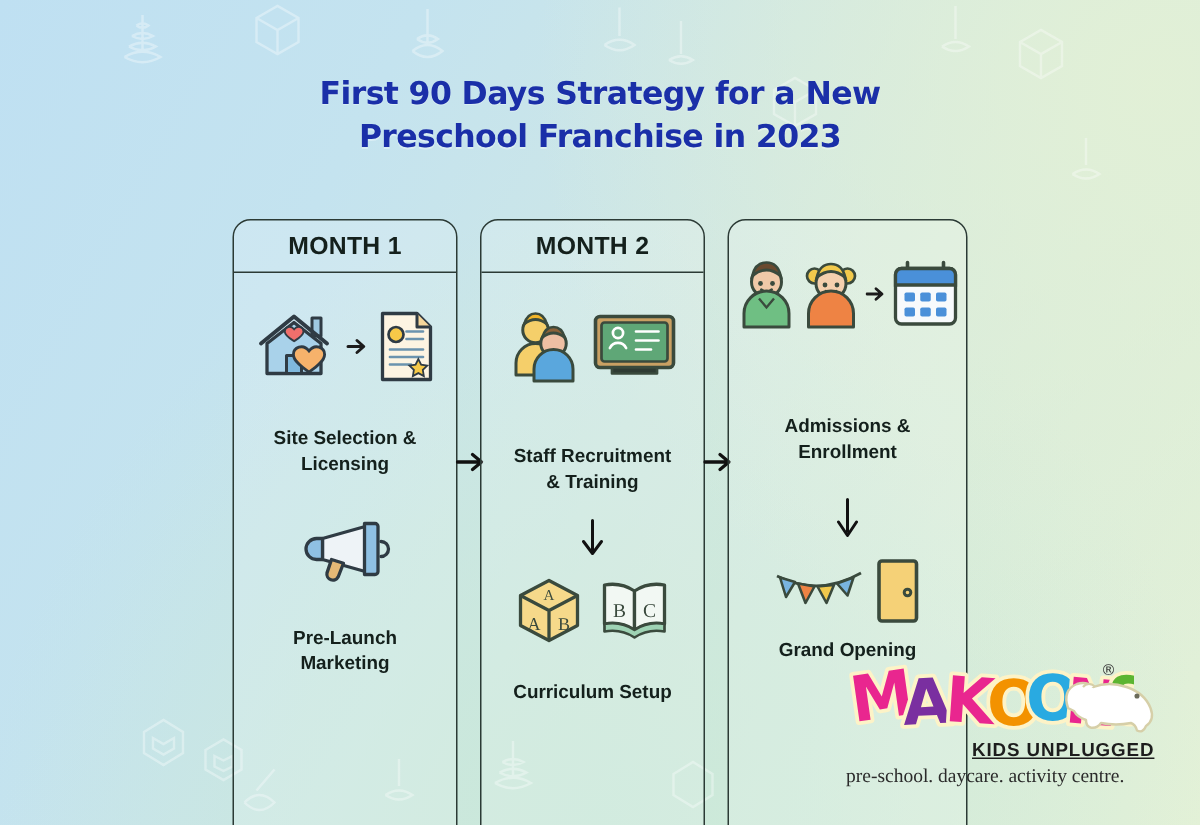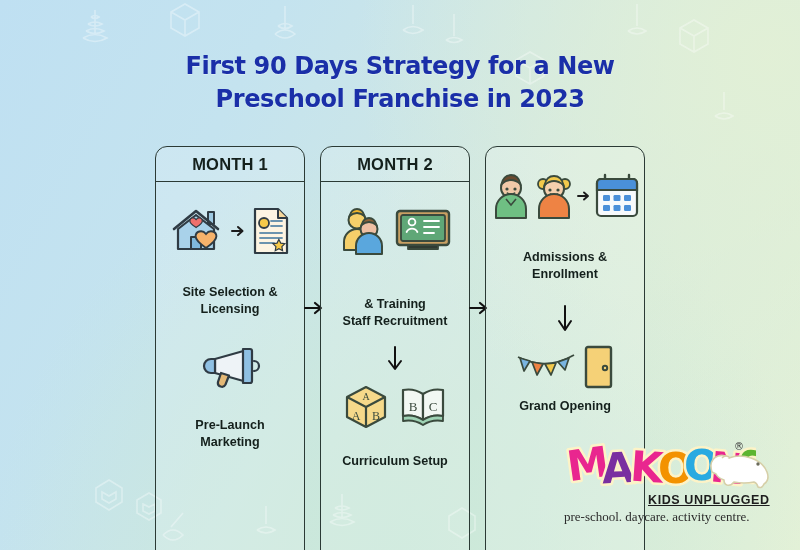--- a/index.html
+++ b/index.html
@@ -19,21 +19,21 @@
   
   .doodles{position:absolute;inset:0;opacity:.35;pointer-events:none;}
   .doodles svg{position:absolute;stroke:#ffffff;fill:none;stroke-width:1.6;}
 
   
   .title{
     position:absolute;left:0;right:0;top:34px;
     text-align:center;
     color:#1a2fa8;
     font-weight:bold;
-    font-size:24px;
+    font-size:21px;
     line-height:1.38;
     letter-spacing:-0.4px;
     font-family:"DejaVu Sans","Liberation Sans",sans-serif;
     text-shadow:0 1px 0 rgba(255,255,255,.35);
   }
   .title .l2{display:block;}
 
   
   .board{position:absolute;left:155px;top:146px;width:500px;height:332px;}
   .card{
@@ -218,22 +218,22 @@
             <rect x="3" y="4" width="52" height="34" rx="3" fill="#c9a063" stroke="#3a4a3d" stroke-width="2.4"></rect>
             <rect x="7" y="8" width="44" height="26" rx="2" fill="#5fa777" stroke="#3a4a3d" stroke-width="1.8"></rect>
             <circle cx="18" cy="15" r="3.4" fill="none" stroke="#fff" stroke-width="1.8"></circle>
             <path d="M12.6 25 a6 6 0 0 1 10.8 0" fill="none" stroke="#fff" stroke-width="1.8" stroke-linecap="round"></path>
             <path d="M30 14 H45 M30 20 H45 M30 26 H40" stroke="#fff" stroke-width="1.8" stroke-linecap="round"></path>
             <path d="M14 38 h30 v4 h-30z" fill="#2f3b33" stroke="#3a4a3d" stroke-width="1.8" stroke-linejoin="round"></path>
           </svg>
         </div>
 
         <div class="step-label" style="margin-top:38px;">
+          <div>Staff Recruitment</div>
           <div>&amp; Training</div>
-          <div>Staff Recruitment</div>
         </div>
 
         <svg class="down-arrow" style="margin-top:14px;" width="20" height="28" viewBox="0 0 20 28">
           <path d="M10 2 V22 M4 16 L10 24 L16 16" fill="none" stroke="#111" stroke-width="2" stroke-linecap="round" stroke-linejoin="round"></path>
         </svg>
 
         <div class="icon-row" style="margin-top:10px;gap:8px;">
           <svg width="48" height="48" viewBox="0 0 48 48">
             <path d="M24 4 L43 14 L43 34 L24 44 L5 34 L5 14 Z" fill="#f6d98a" stroke="#3a4a3d" stroke-width="2.2" stroke-linejoin="round"></path>
             <path d="M5 14 L24 24 L43 14 M24 24 V44" fill="none" stroke="#3a4a3d" stroke-width="2.2" stroke-linejoin="round"></path>
@@ -296,21 +296,21 @@
               <rect x="9" y="23" width="7" height="6" rx="1.2"></rect>
               <rect x="19.5" y="23" width="7" height="6" rx="1.2"></rect>
               <rect x="30" y="23" width="7" height="6" rx="1.2"></rect>
               <rect x="9" y="33" width="7" height="6" rx="1.2"></rect>
               <rect x="19.5" y="33" width="7" height="6" rx="1.2"></rect>
               <rect x="30" y="33" width="7" height="6" rx="1.2"></rect>
             </g>
           </svg>
         </div>
 
-        <div class="step-label" style="margin-top:28px;">
+        <div class="step-label" style="margin-top:55px;">
           <div>Admissions &amp;</div>
           <div>Enrollment</div>
         </div>
 
         <svg class="down-arrow" style="margin-top:20px;" width="20" height="30" viewBox="0 0 20 30">
           <path d="M10 2 V23 M4 17 L10 26 L16 17" fill="none" stroke="#111" stroke-width="2" stroke-linecap="round" stroke-linejoin="round"></path>
         </svg>
 
         <div class="icon-row" style="margin-top:10px;gap:4px;">
           <svg width="62" height="36" viewBox="0 0 62 36">

